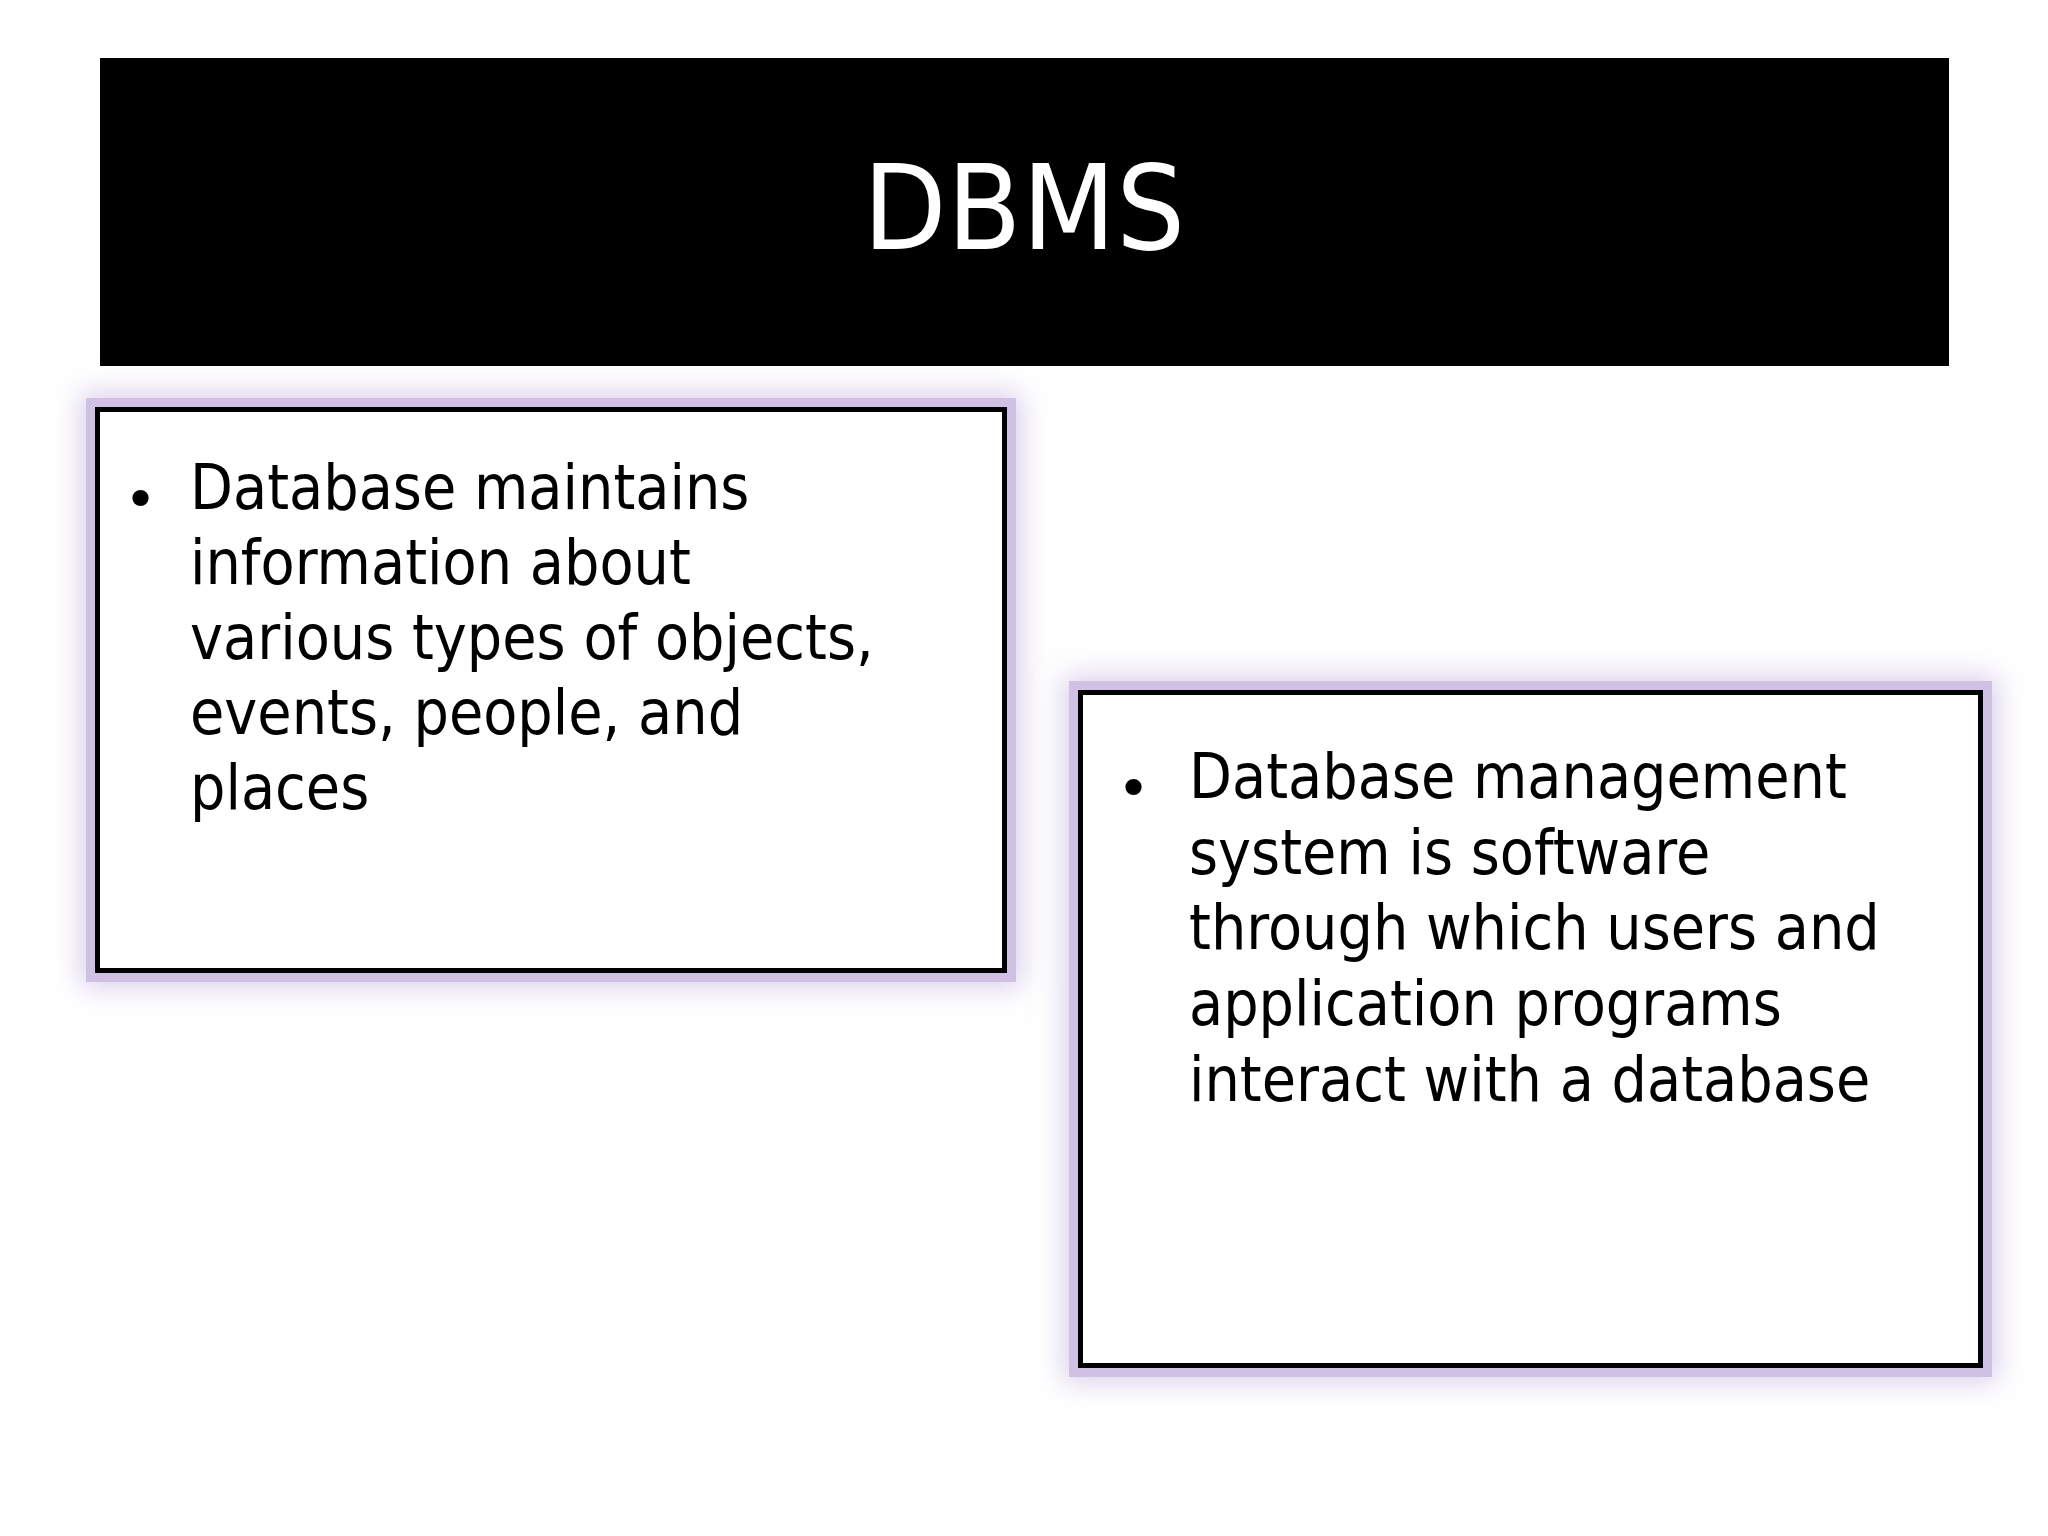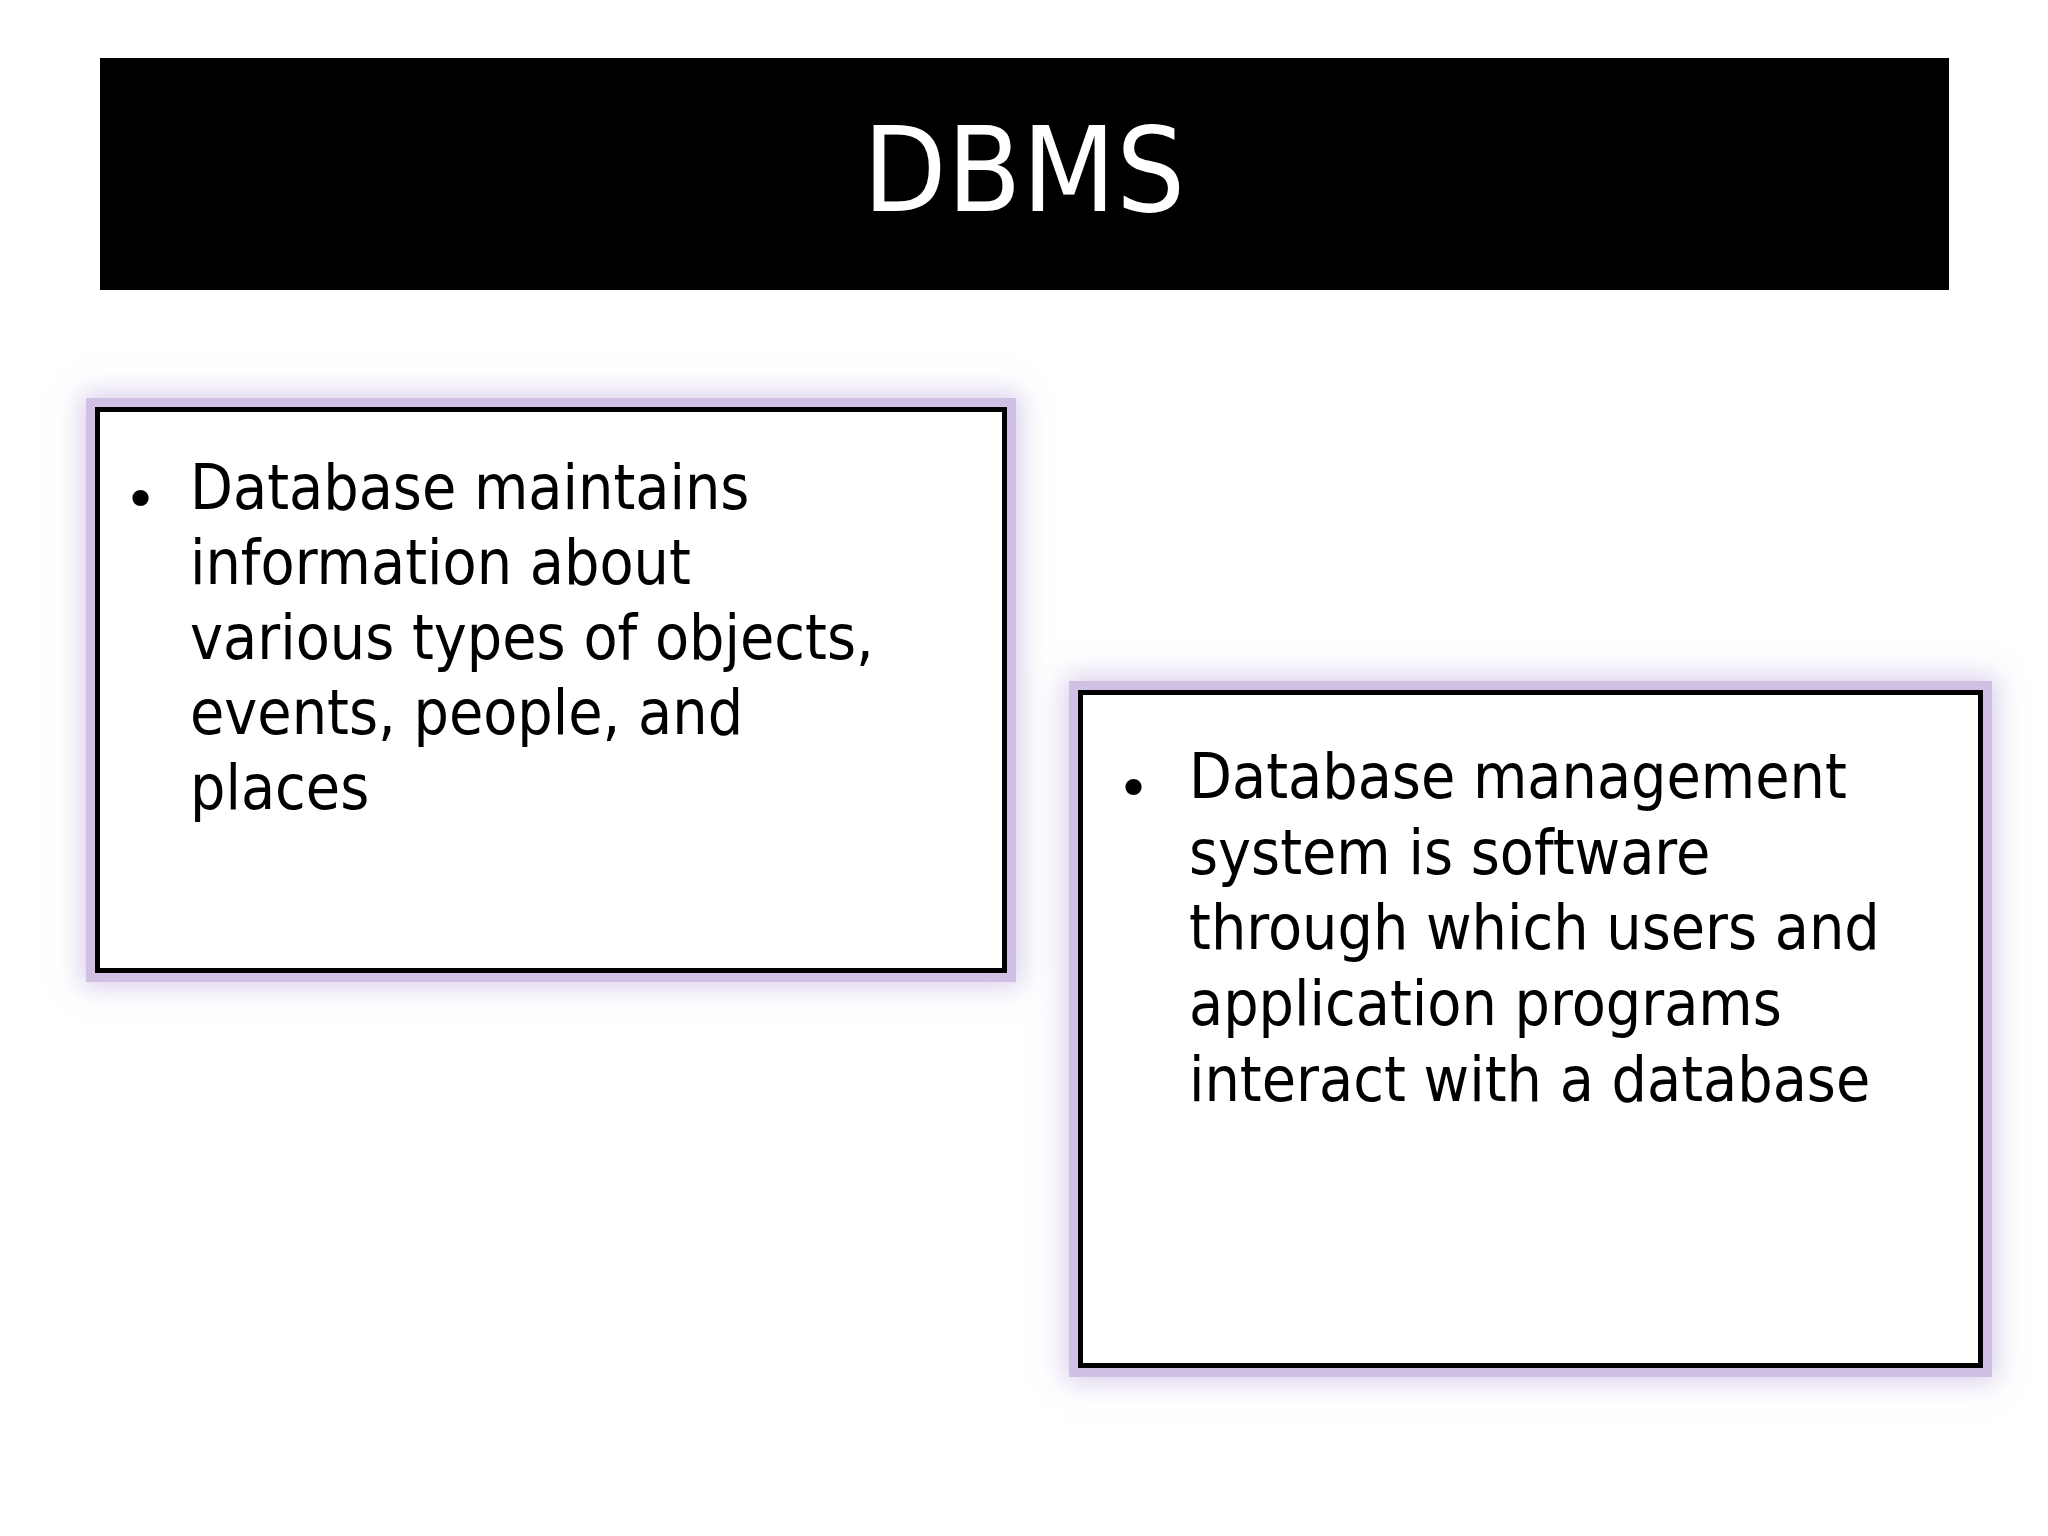--- a/index.html
+++ b/index.html
@@ -21,21 +21,21 @@
     inset: 0;
     background: #ffffff;
   }
 
   
   #title-bar {
     position: absolute;
     left: 100px;
     top: 58px;
     width: 1849px;
-    height: 232px;
+    height: 308px;
     background: #000000;
     display: flex;
     align-items: center;
     justify-content: center;
   }
   #title-text {
     color: #ffffff;
     font-family: "DejaVu Sans", sans-serif;
     font-size: 118px;
     line-height: 1;

